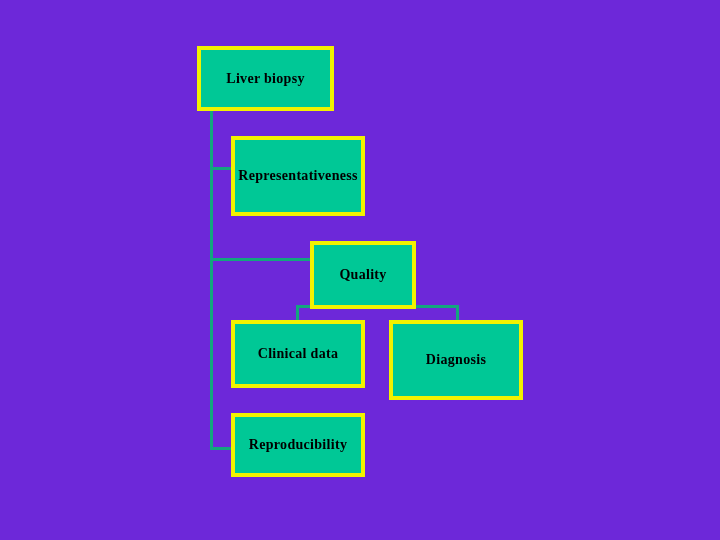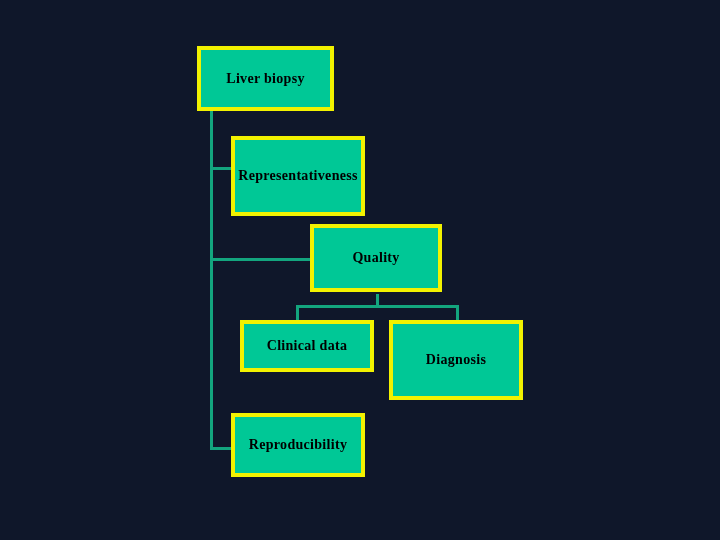--- a/index.html
+++ b/index.html
@@ -9,21 +9,21 @@
   body {
     width: 720px;
     height: 540px;
     overflow: hidden;
     font-family: "Liberation Serif", "DejaVu Serif", serif;
   }
   #canvas {
     position: relative;
     width: 720px;
     height: 540px;
-    background: #0f172a;
+    background: #6d28d9;
   }
   .node {
     position: absolute;
     box-sizing: border-box;
     background: #00c896;
     border: 4px solid #f2f200;
     display: flex;
     align-items: center;
     justify-content: center;
     z-index: 3;
@@ -68,25 +68,25 @@
   <div class="connector conn-v" style="left:456px; top:305px; height:17px;"></div>
 
   <div class="node" style="left:197px; top:46px; width:137px; height:65px;">
     <span class="node-label">Liver biopsy</span>
   </div>
 
   <div class="node" style="left:231px; top:136px; width:134px; height:80px;">
     <span class="node-label">Representativeness</span>
   </div>
 
-  <div class="node" style="left:310px; top:224px; width:132px; height:68px;">
+  <div class="node" style="left:310px; top:241px; width:106px; height:68px;">
     <span class="node-label">Quality</span>
   </div>
 
-  <div class="node" style="left:231px; top:320px; width:134px; height:52px;margin-left:9px;">
+  <div class="node" style="left:231px; top:320px; width:134px; height:68px;">
     <span class="node-label">Clinical data</span>
   </div>
 
   <div class="node" style="left:389px; top:320px; width:134px; height:80px;">
     <span class="node-label">Diagnosis</span>
   </div>
 
   <div class="node" style="left:231px; top:413px; width:134px; height:64px;">
     <span class="node-label">Reproducibility</span>
   </div>

